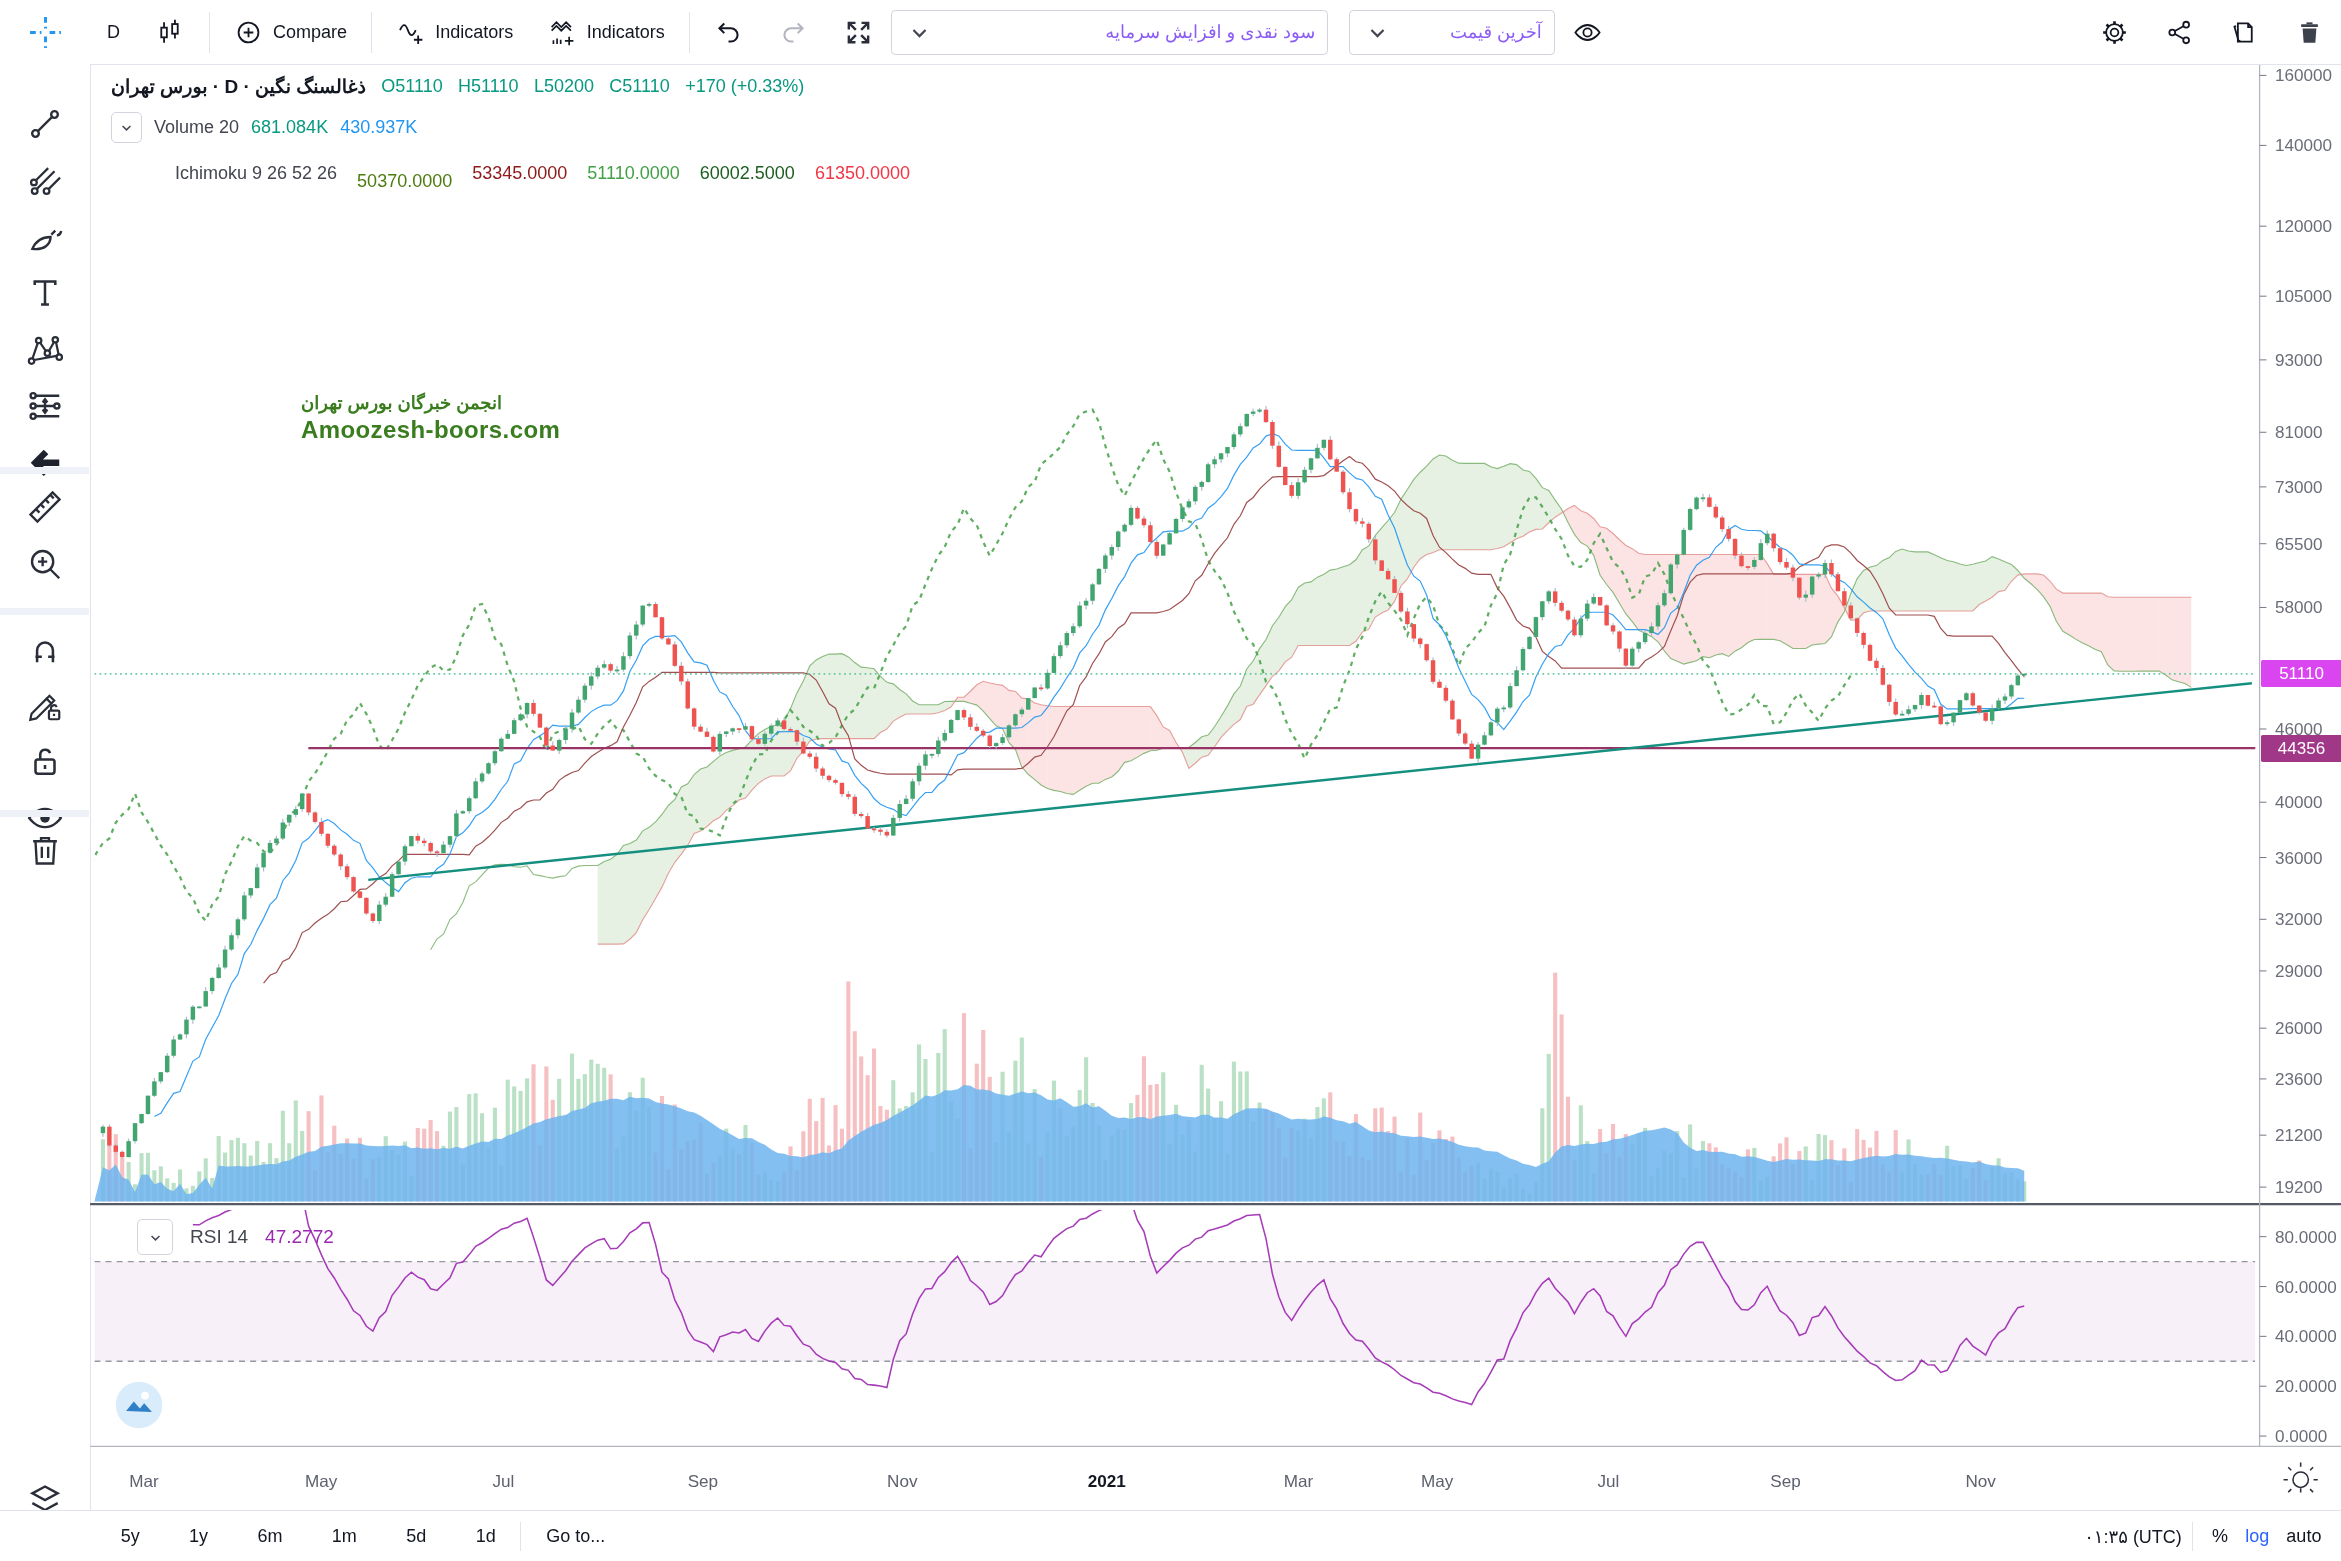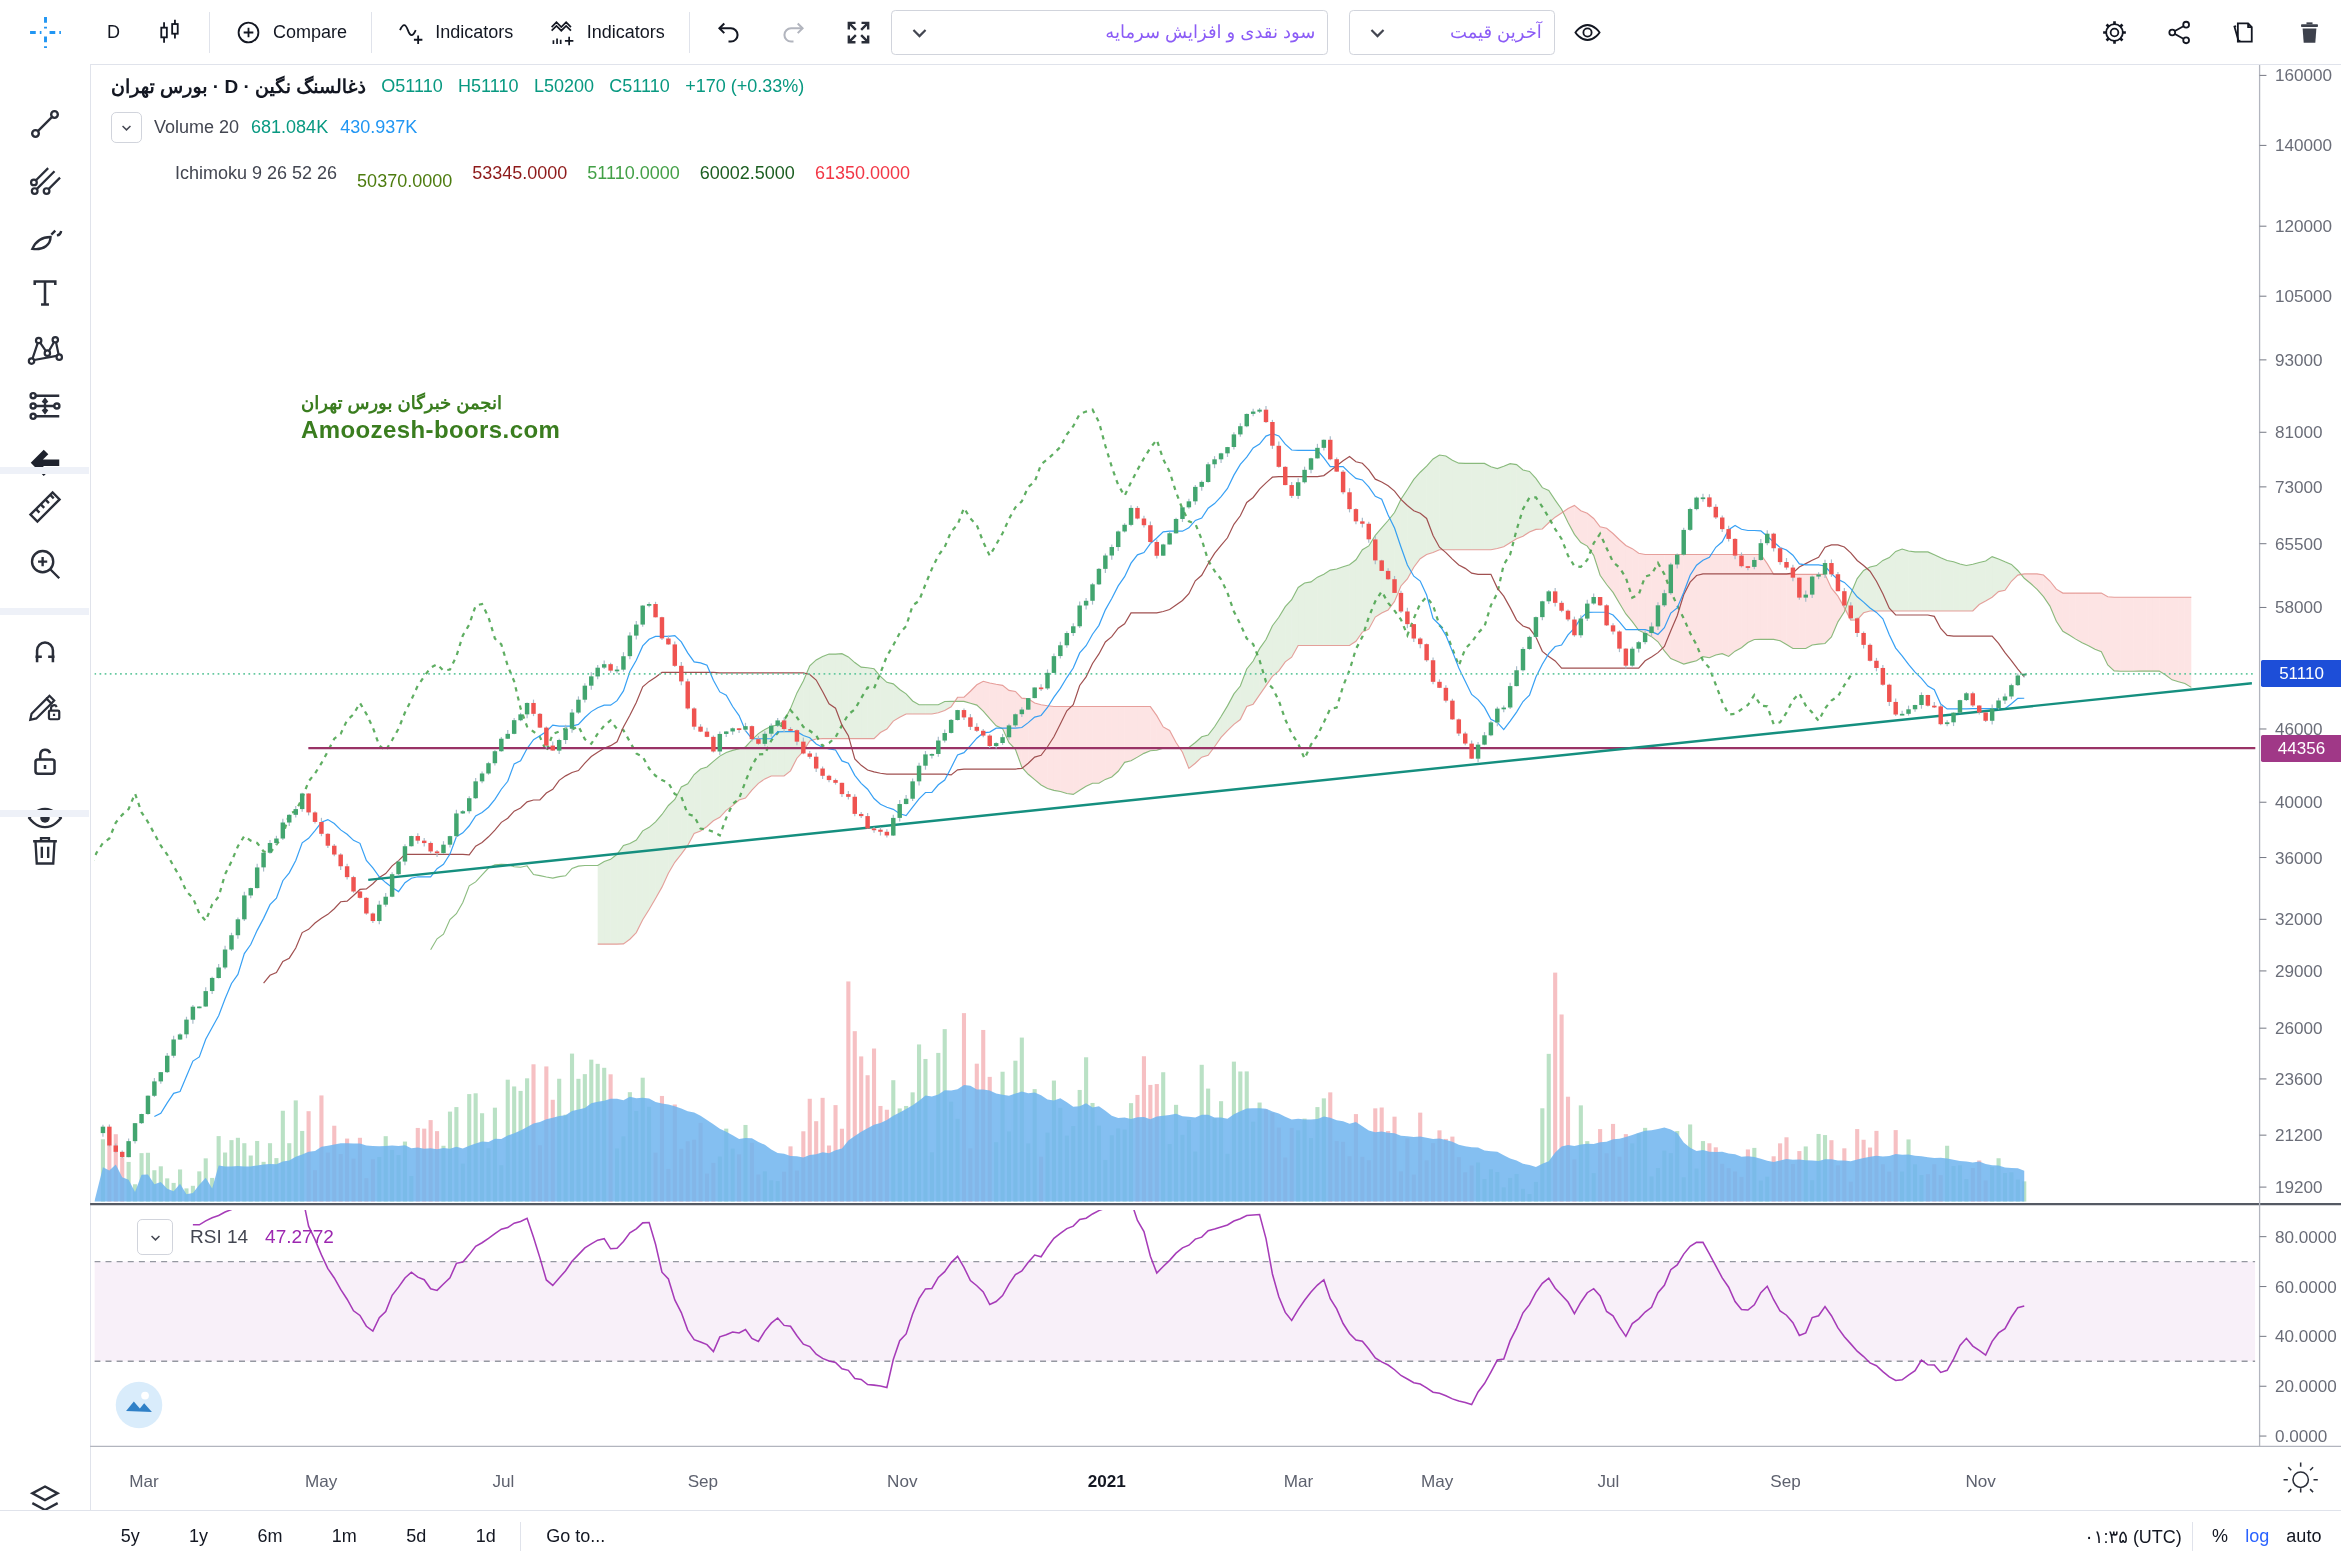--- a/index.html
+++ b/index.html
@@ -1658,21 +1658,21 @@
       <span class="ich-v" style="color: rgb(27, 94, 32);">60002.5000</span>
       <span class="ich-v" style="color: rgb(242, 54, 69);">61350.0000</span>
     </div>
   </div>
 
   <div id="watermark">
     <div id="wm1">انجمن خبرگان بورس تهران</div>
     <div id="wm2">Amoozesh-boors.com</div>
   </div>
 
-  <div id="tag-last" class="price-tag" style="background: #1d4ed8; top: 660px;">51110</div>
+  <div id="tag-last" class="price-tag" style="background: #d946ef; top: 660px;">51110</div>
   <div id="tag-alert" class="price-tag" style="background: rgb(160, 56, 135); top: 735px;">44356</div>
 
   <div id="rsi-legend">
     <span class="chev-btn">
         <svg viewBox="0 0 24 24" width="19" height="19">
           <path d="M7 10l5 5 5-5" stroke="#434651" stroke-width="1.8" fill="none"></path>
         </svg>
       </span>
     <span class="dimlbl">RSI 14</span>
     <span id="rsi-value">47.2772</span>

